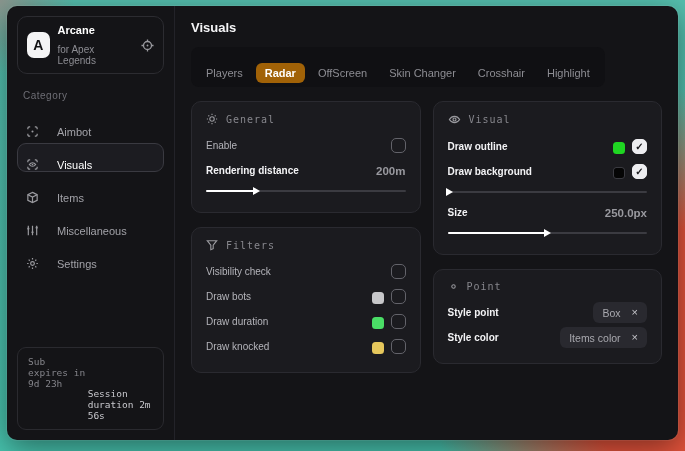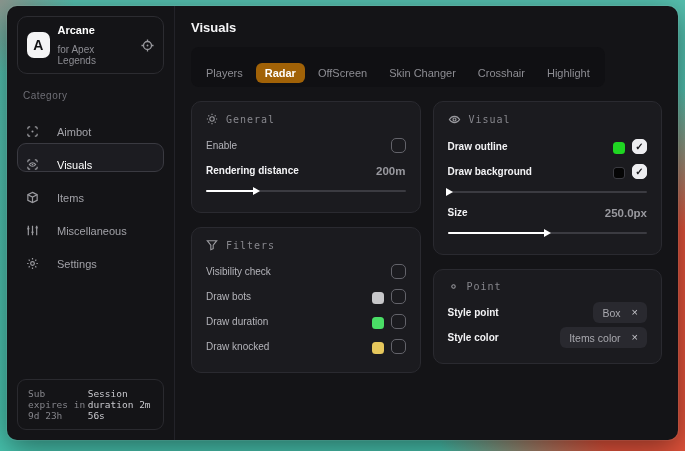--- a/index.html
+++ b/index.html
@@ -26,21 +26,21 @@
   .app-name { font-size:11px; font-weight:bold; color:#fff; }
   .app-sub { font-size:10px; color:#8d8d93; }
   .side-head .spacer { flex:1; }
   .icon { display:inline-flex; align-items:center; justify-content:center; color:#9a9a9f; }
   .category { margin:16px 6px 7px; font-size:10px; color:#6e6e75; letter-spacing:.5px; }
   .nav-item { height:29px; padding:0 8px; margin:2px 0; display:flex; align-items:flex-end; gap:18px; color:#a2a2a8; font-size:11px; border-radius:9px; border:1px solid transparent; cursor:pointer; }
   .nav-item.active { border-color:#3a3a41; background:#1c1c21; color:#fff; }
   .side-spacer { flex:1; }
   .side-foot { border:1px solid #2a2a2f; border-radius:9px; padding:8px 10px; display:flex; flex-direction:row; font-family:"DejaVu Sans Mono", monospace; font-size:9.5px; }
   .foot-line1 { color:#84848a; }
-  .foot-line2 { color:#c8c8cd; }
+  .foot-line2 { color:#c8c8cd;margin-top:32px; }
   
   .main { flex:1; padding:14px 16px; display:flex; flex-direction:column; }
   .page-title { font-size:13px; font-weight:bold; color:#f4f4f6; }
   .tabbar { margin-top:12px; align-self:flex-start; display:inline-flex; gap:4px; background:#101013; border-radius:8px; padding:4px 6px; }
   .tab { padding:4px 9px; font-size:11px; color:#8d8d93; border-radius:6px; cursor:pointer; white-space:nowrap;margin-top:12px; }
   .tab.active { background:#a16207; color:#fff; font-weight:600; }
   .cols { margin-top:14px; display:flex; gap:12px; align-items:flex-start; }
   .col { flex:1; display:flex; flex-direction:column; gap:14px; min-width:0; }
   .card { background:#1b1b1f; border:1px solid #2a2a30; border-radius:10px; padding:11px 14px 13px; }
   .card-head { display:flex; align-items:center; gap:8px; color:#87878d; font-family:"DejaVu Sans Mono", monospace; font-size:10px; letter-spacing:1px; margin-bottom:8px; }

